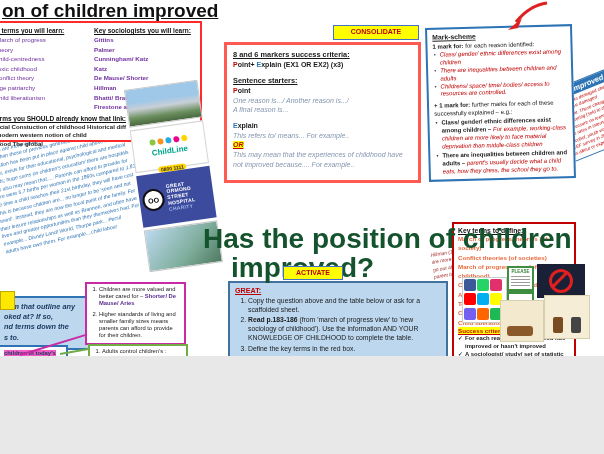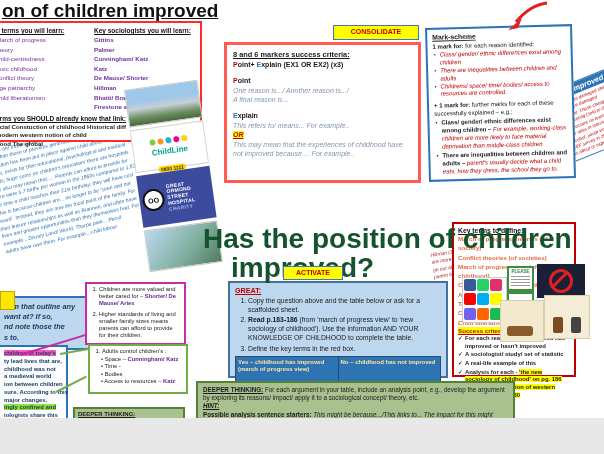--- a/index.html
+++ b/index.html
@@ -1,16 +1,16 @@
 <!DOCTYPE html>
 <html><head>
 <meta charset="utf-8">
 <style>
   html,body{margin:0;padding:0;background:#e8e8e8;}
-  #slide{position:relative;width:604px;height:418px;background:#fff;overflow:hidden;
+  #slide{position:relative;width:604px;height:356px;background:#fff;overflow:hidden;
          font-family:"Liberation Sans",sans-serif;color:#1a1a1a;}
   .abs{position:absolute;}
   .b{font-weight:bold;}.i{font-style:italic;}.u{text-decoration:underline;}
   .red{color:#C00000;}.blue{color:#2E74B5;}
   .grayblue{color:#8496B0;}
   .hl-y{background:#FFFF00;}
   .hl-g{background:#8FE03C;}
   .hl-p{background:#F25AC4;}
 
   
@@ -261,20 +261,21 @@
   </div>
 
   <div id="consolidate" class="abs badge">CONSOLIDATE</div>
 
   <div id="success-box" class="abs">
     <div class="sb-head">8 and 6 markers success criteria:</div>
     <div>
       <span class="b red">P</span><span class="b">oint+ </span><span class="b blue">E</span><span class="b">xplain (EX1 OR EX2) (x3)</span>
     </div>
     <div class="sb-gap"></div>
+    <div class="sb-head">Sentence starters:</div>
     <div><span class="b red">P</span><span class="b">oint</span></div>
     <div class="i grayblue">One reason is.../ Another reason is.../</div>
     <div class="i grayblue">A final reason is...</div>
     <div class="sb-gap"></div>
     <div><span class="b blue">E</span><span class="b">xplain</span></div>
     <div class="i grayblue">This refers to/ means... For example..</div>
     <div><span class="b i u red hl-y">OR</span></div>
     <div class="i grayblue">This may mean that the experiences of childhood have not improved because.... For example..</div>
   </div>
 
@@ -401,22 +402,22 @@
     <span class="b u">DEEPER THINKING:</span><span> For each argument in your table, include an analysis point, e.g., develop the argument by exploring its reasons/ impact/ apply it to a sociological concept/ theory, etc.</span>
     <div class="b i u">HINT:</div>
     <div><span class="b">Possible analysis sentence starters: </span><span class="i">This might be because.../This links to... The impact for this might be../Marxist/Feminists would argue that this is a result of capitalist/patriarchal society as it.../ This is similar to/ in contrast to...</span></div>
     <div><span class="b">Key terms you might want to link your arguments to: </span><span class="i">Marxism, feminism, postmodernity/ modernity</span></div>
   </div>
 
   <div id="yellow-sq" class="abs"></div>
   <div id="find-box" class="abs">
     <div class="inner">
         <div>item that outline any</div>
-        <div>want at? If so,</div>
-        <div>nd note those the</div>
+        <div>oked at? If so,</div>
+        <div>nd terms down the</div>
         <div>s to.</div>
       </div>
   </div>
 
   <div id="improved-box" class="abs">
     <ol>
       <li><span>Children are more valued and better cared for – </span><span class="names">Shorter/ De Mause/ Aries</span></li>
       <li>Higher standards of living and smaller family sizes means parents can afford to provide for their children.</li>
     </ol>
   </div>

